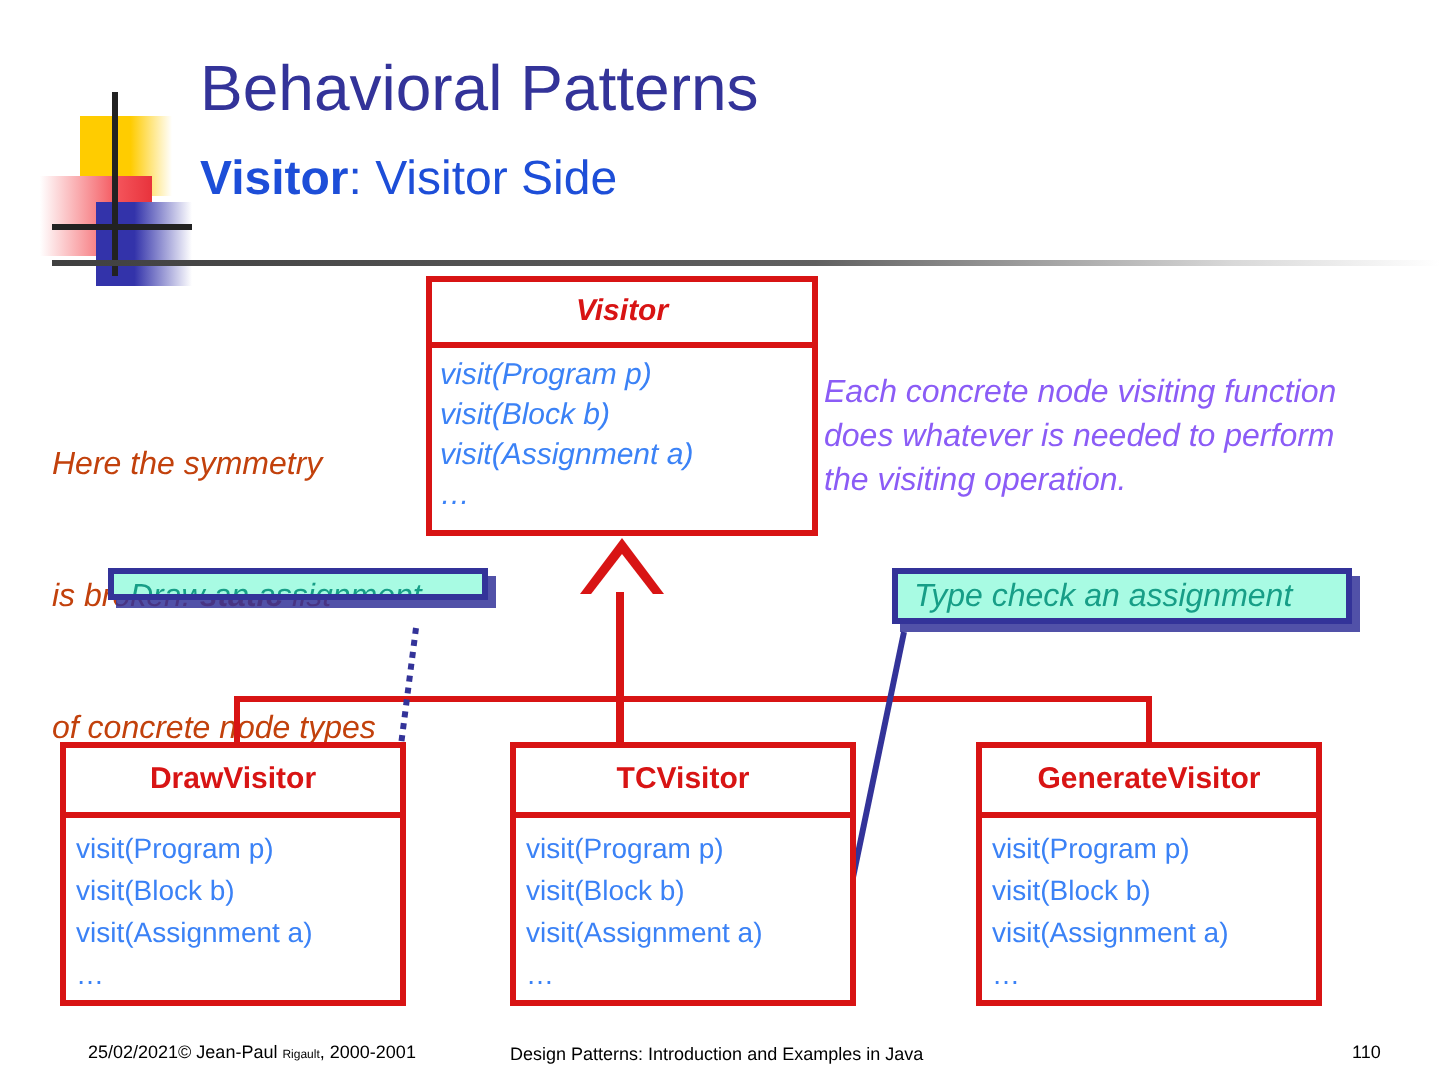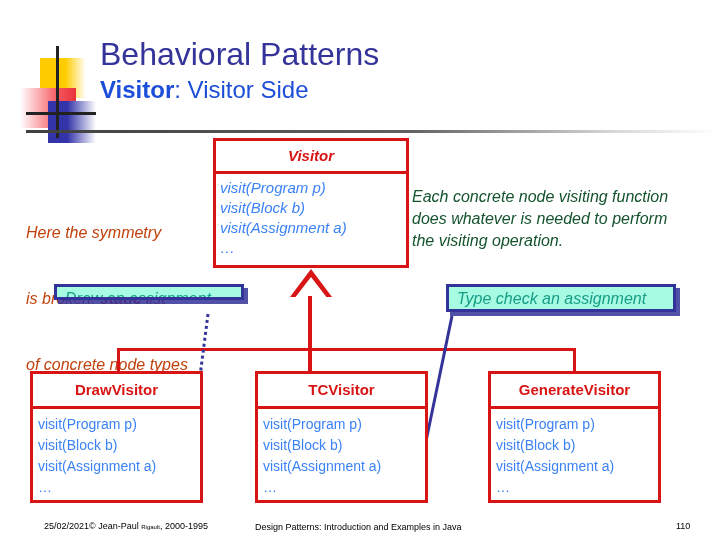--- a/index.html
+++ b/index.html
@@ -37,21 +37,21 @@
     position: absolute; left: 38px; top: 0px; width: 3px; height: 92px;
     background: #222222;
   }
   .logo .line-h {
     position: absolute; left: 8px; top: 66px; width: 70px; height: 3px;
     background: #222222;
   }
 
   
   .title-main {
-    position: absolute; left: 100px; top: 36px;
+    position: absolute; left: 100px; top: 26px;
     font-size: 32px; font-weight: normal; color: #333399;
     letter-spacing: 0px; white-space: nowrap;
   }
   .title-sub {
     position: absolute; left: 100px; top: 76px;
     font-size: 24px; color: #1d4ed8; white-space: nowrap;
   }
   .title-sub .bold { font-weight: bold; }
   .hrule {
     position: absolute; left: 26px; top: 130px; width: 694px; height: 3px;
@@ -97,21 +97,21 @@
   .note {
     position: absolute;
     font-style: italic;
     white-space: pre;
   }
   #note-left {
     left: 26px; top: 178px; font-size: 16px; color: #c2410c; line-height: 22px;
   }
   #note-left .bold { font-weight: bold; }
   #note-right {
-    left: 412px; top: 186px; font-size: 16px; color: #14532d; line-height: 22px;
+    left: 412px; top: 186px; font-size: 16px; color: #8b5cf6; line-height: 22px;
   }
 
   
   .callout {
     position: absolute;
     background: #A8FBE3;
     border: 3px solid #333399;
     color: #179E87;
     font-style: italic;
     font-size: 16px;
@@ -241,17 +241,17 @@
     <div class="uml-title">GenerateVisitor</div>
     <div class="uml-sep"></div>
     <div class="uml-body">
       <div>visit(Program p)</div>
       <div>visit(Block b)</div>
       <div>visit(Assignment a)</div>
       <div>…</div>
     </div>
   </div>
 
-  <div class="footer" id="footer-left"><span>25/02/2021</span><span>© Jean-Paul </span><span class="tiny">Rigault</span><span>, 2000-1995</span></div>
+  <div class="footer" id="footer-left"><span>25/02/2021</span><span>© Jean-Paul </span><span class="tiny">Rigault</span><span>, 2000-2001</span></div>
   <div class="footer" id="footer-mid">Design Patterns: Introduction and Examples in Java</div>
   <div class="footer" id="footer-page">110</div>
 
 </div>
 
 </body></html>

